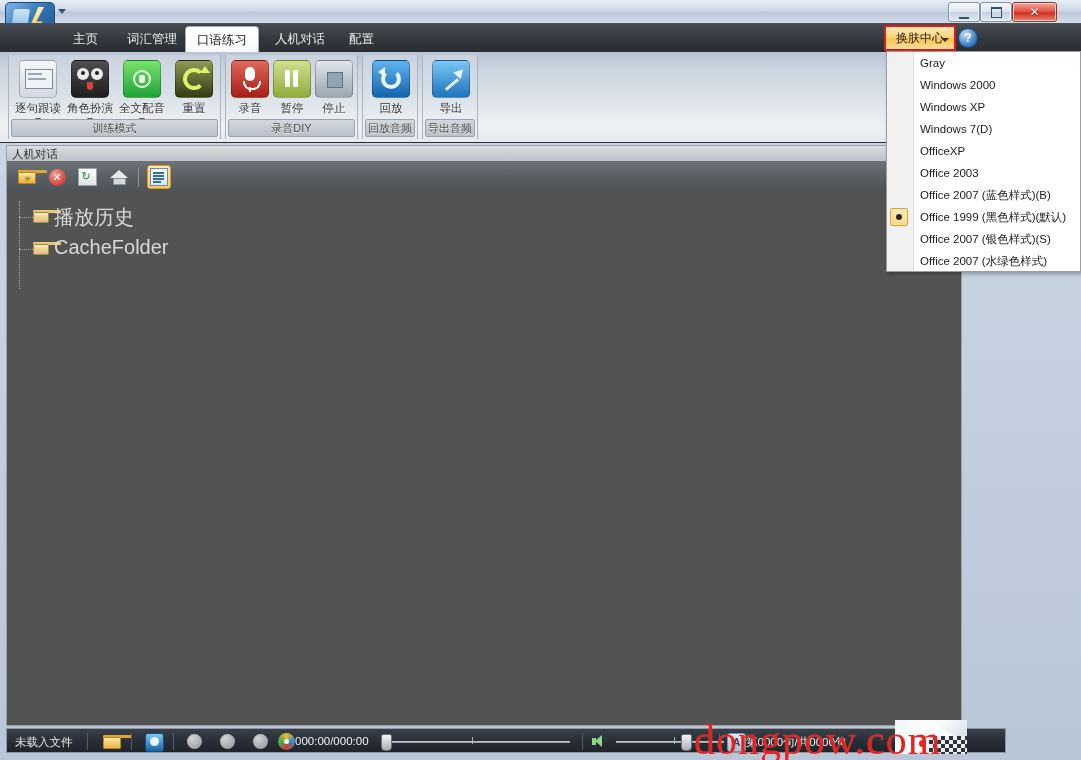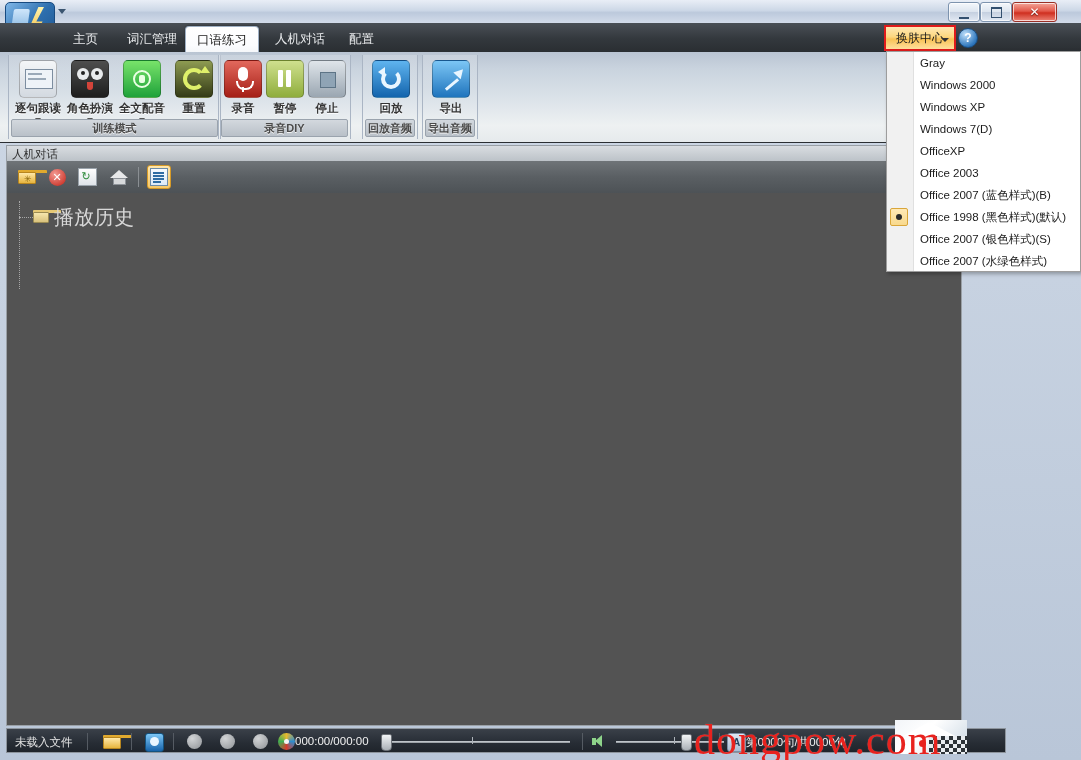--- a/index.html
+++ b/index.html
@@ -117,21 +117,20 @@
   #ribbon{
     position:absolute;left:0;top:52px;width:1081px;height:90px;
     background:linear-gradient(180deg,#b9c4d2 0%,#c9d3de 18%,#dde4ea 55%,#eef1f2 82%,#e6eaec 100%);
     border-bottom:1px solid #2b2f33;
   }
   .rgroup{
     position:absolute;top:3px;height:84px;
     background:linear-gradient(180deg,#ffffff33 0%,#ffffff00 40%);
     border-left:1px solid #aab5c4;border-right:1px solid #aab5c4;
     box-sizing:border-box;
-    font-weight:bold;
   }
   .rgroup-items{position:absolute;left:0;top:0;height:64px;display:flex;align-items:flex-start;padding-top:5px;}
   .ritem{
     width:52px;display:flex;flex-direction:column;align-items:center;cursor:default;
   }
   .ricon{width:36px;height:36px;border-radius:5px;position:relative;overflow:hidden;border:1px solid rgba(0,0,0,.25);}
   .rlabel{font-size:11.5px;color:#333;margin-top:3px;white-space:nowrap;text-shadow:0 1px 0 #fff;}
   .rcaret{width:0;height:0;border-left:3px solid transparent;border-right:3px solid transparent;border-top:4px solid #555;margin-top:2px;}
   .rgroup-title{
     position:absolute;left:2px;right:2px;bottom:2px;height:16px;
@@ -319,21 +318,21 @@
           <span class="ricon ic-olive">
             <span style="position:absolute;left:7px;top:7px;width:22px;height:22px;border-radius:50%;border:4px solid #dff06a;border-right-color:transparent;box-sizing:border-box;"></span>
             <span style="position:absolute;left:24px;top:5px;width:0;height:0;border-left:5px solid transparent;border-right:5px solid transparent;border-bottom:7px solid #dff06a;"></span>
           </span>
           <span class="rlabel">重置</span>
         </div>
       </div>
       <div class="rgroup-title">训练模式</div>
     </div>
 
-    <div class="rgroup" style="left:218px;width:133px;">
+    <div class="rgroup" style="left:225px;width:133px;">
       <div class="rgroup-items" style="left:3px;">
         <div class="ritem" style="width:42px;">
           <span class="ricon ic-red">
             <span class="mic"></span>
               <span class="mic-b"></span>
               <span class="mic-s"></span>
           </span>
           <span class="rlabel">录音</span>
         </div>
         <div class="ritem" style="width:42px;">
@@ -424,20 +423,28 @@
 
       <div class="tree-row">
         <span class="tree-dash"></span>
         <span class="tree-folder">
             <span class="tab"></span>
             <span class="body"></span>
           </span>
         <span class="tree-label">播放历史</span>
       </div>
 
+      <div class="tree-row">
+        <span class="tree-dash"></span>
+        <span class="tree-folder">
+            <span class="tab"></span>
+            <span class="body"></span>
+          </span>
+        <span class="tree-label">CacheFolder</span>
+      </div>
 
     </div>
   </div>
 
   <div id="statusbar">
     <span id="status-text">未载入文件</span>
 
     <span class="sb-sep" style="left:80px;"></span>
     <span class="sb-btn" style="left:96px;">
       <span class="folder-ic" style="display:block;margin:2px 0 0 0;">
@@ -502,21 +509,21 @@
     <div class="mitem">
       <span>Office 2003</span>
     </div>
     <div class="mitem">
       <span>Office 2007 (蓝色样式)(B)</span>
     </div>
     <div class="mitem">
       <span class="mradio">
           <i></i>
         </span>
-      <span>Office 1998 (黑色样式)(默认)</span>
+      <span>Office 1999 (黑色样式)(默认)</span>
     </div>
     <div class="mitem">
       <span>Office 2007 (银色样式)(S)</span>
     </div>
     <div class="mitem">
       <span>Office 2007 (水绿色样式)</span>
     </div>
   </div>
 
   <div id="wm-badge">

